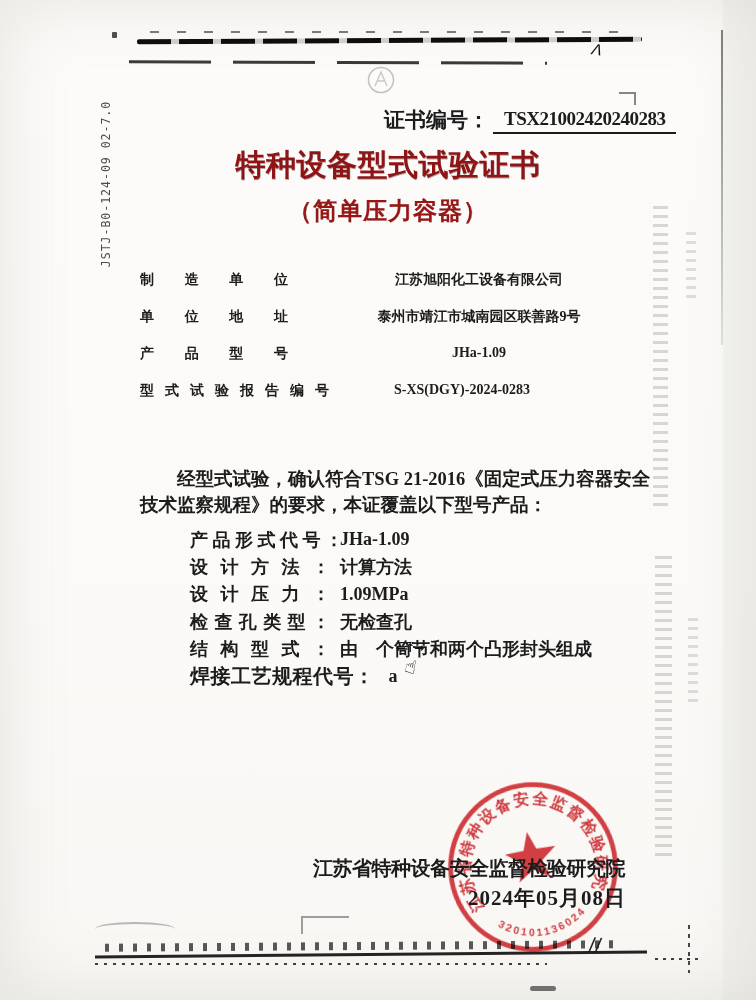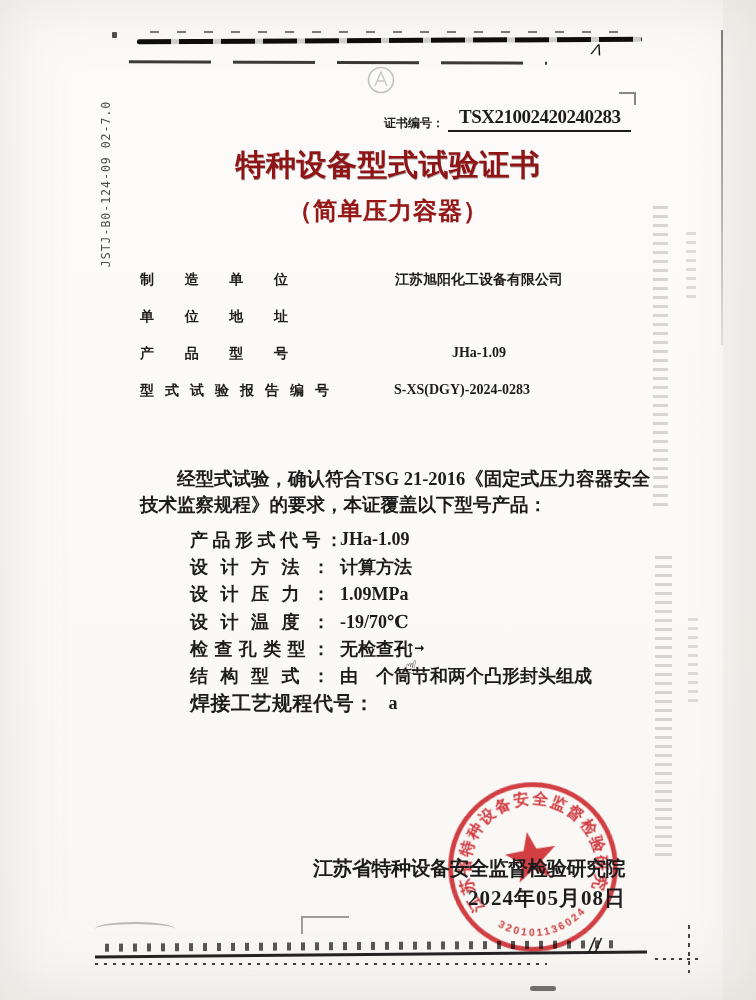--- a/index.html
+++ b/index.html
@@ -25,21 +25,21 @@
   
   .side-code{
     position:absolute;left:-16px;top:176px;width:246px;height:16px;
     text-align:center;transform:rotate(-90deg);
     font-family:"DejaVu Sans Mono",monospace;font-size:11.5px;
     letter-spacing:1px;color:#2c2c2c;opacity:.85;white-space:nowrap;
   }
 
   
   .cert-line{position:absolute;left:384px;top:106px;display:flex;align-items:flex-end;}
-  .cert-label{font-size:12px;font-weight:600;text-align:center;}
+  .cert-label{font-size:21px;font-weight:600;text-align:center;}
   .cert-no{
     margin-left:4px;padding:0 11px 2px;border-bottom:2px solid #1b1b1b;
     font-size:19px;letter-spacing:-0.5px;font-weight:600;
   }
 
   .title{
     position:absolute;left:10px;top:145px;width:756px;text-align:center;
     font-size:30px;font-weight:bold;color:#8f1416;letter-spacing:0.5px;
     text-shadow:.6px .6px 0 rgba(45,5,5,.35);
   }
@@ -158,20 +158,21 @@
   <div class="title">特种设备型式试验证书</div>
   <div class="subtitle">（简单压力容器）</div>
 
   <div class="fields">
     <div class="frow">
       <div class="flabel">制 造 单 位</div>
       <div class="fvalue">江苏旭阳化工设备有限公司</div>
     </div>
     <div class="frow">
       <div class="flabel">单 位 地 址</div>
+      <div class="fvalue">泰州市靖江市城南园区联善路9号</div>
     </div>
     <div class="frow">
       <div class="flabel">产 品 型 号</div>
       <div class="fvalue">JHa-1.09</div>
     </div>
     <div class="frow wide">
       <div class="flabel">型式试验报告编号</div>
       <div class="fvalue">S-XS(DGY)-2024-0283</div>
     </div>
   </div>
@@ -183,24 +184,20 @@
       <div class="dlabel">产 品 形 式 代 号 ：</div>
       <div class="dvalue">JHa-1.09</div>
     </div>
     <div class="drow">
       <div class="dlabel">设 计 方 法 ：</div>
       <div class="dvalue">计算方法</div>
     </div>
     <div class="drow">
       <div class="dlabel">设 计 压 力 ：</div>
       <div class="dvalue">1.09MPa</div>
-    </div>
-    <div class="drow">
-      <div class="dlabel">设 计 温 度 ：</div>
-      <div class="dvalue">-19/70℃</div>
     </div>
     <div class="drow">
       <div class="dlabel">检 查 孔 类 型 ：</div>
       <div class="dvalue">无检查孔</div>
     </div>
     <div class="drow">
       <div class="dlabel">结 构 型 式 ：</div>
       <div class="dvalue">由　个筒节和两个凸形封头组成</div>
     </div>
     <div class="drow plain">

